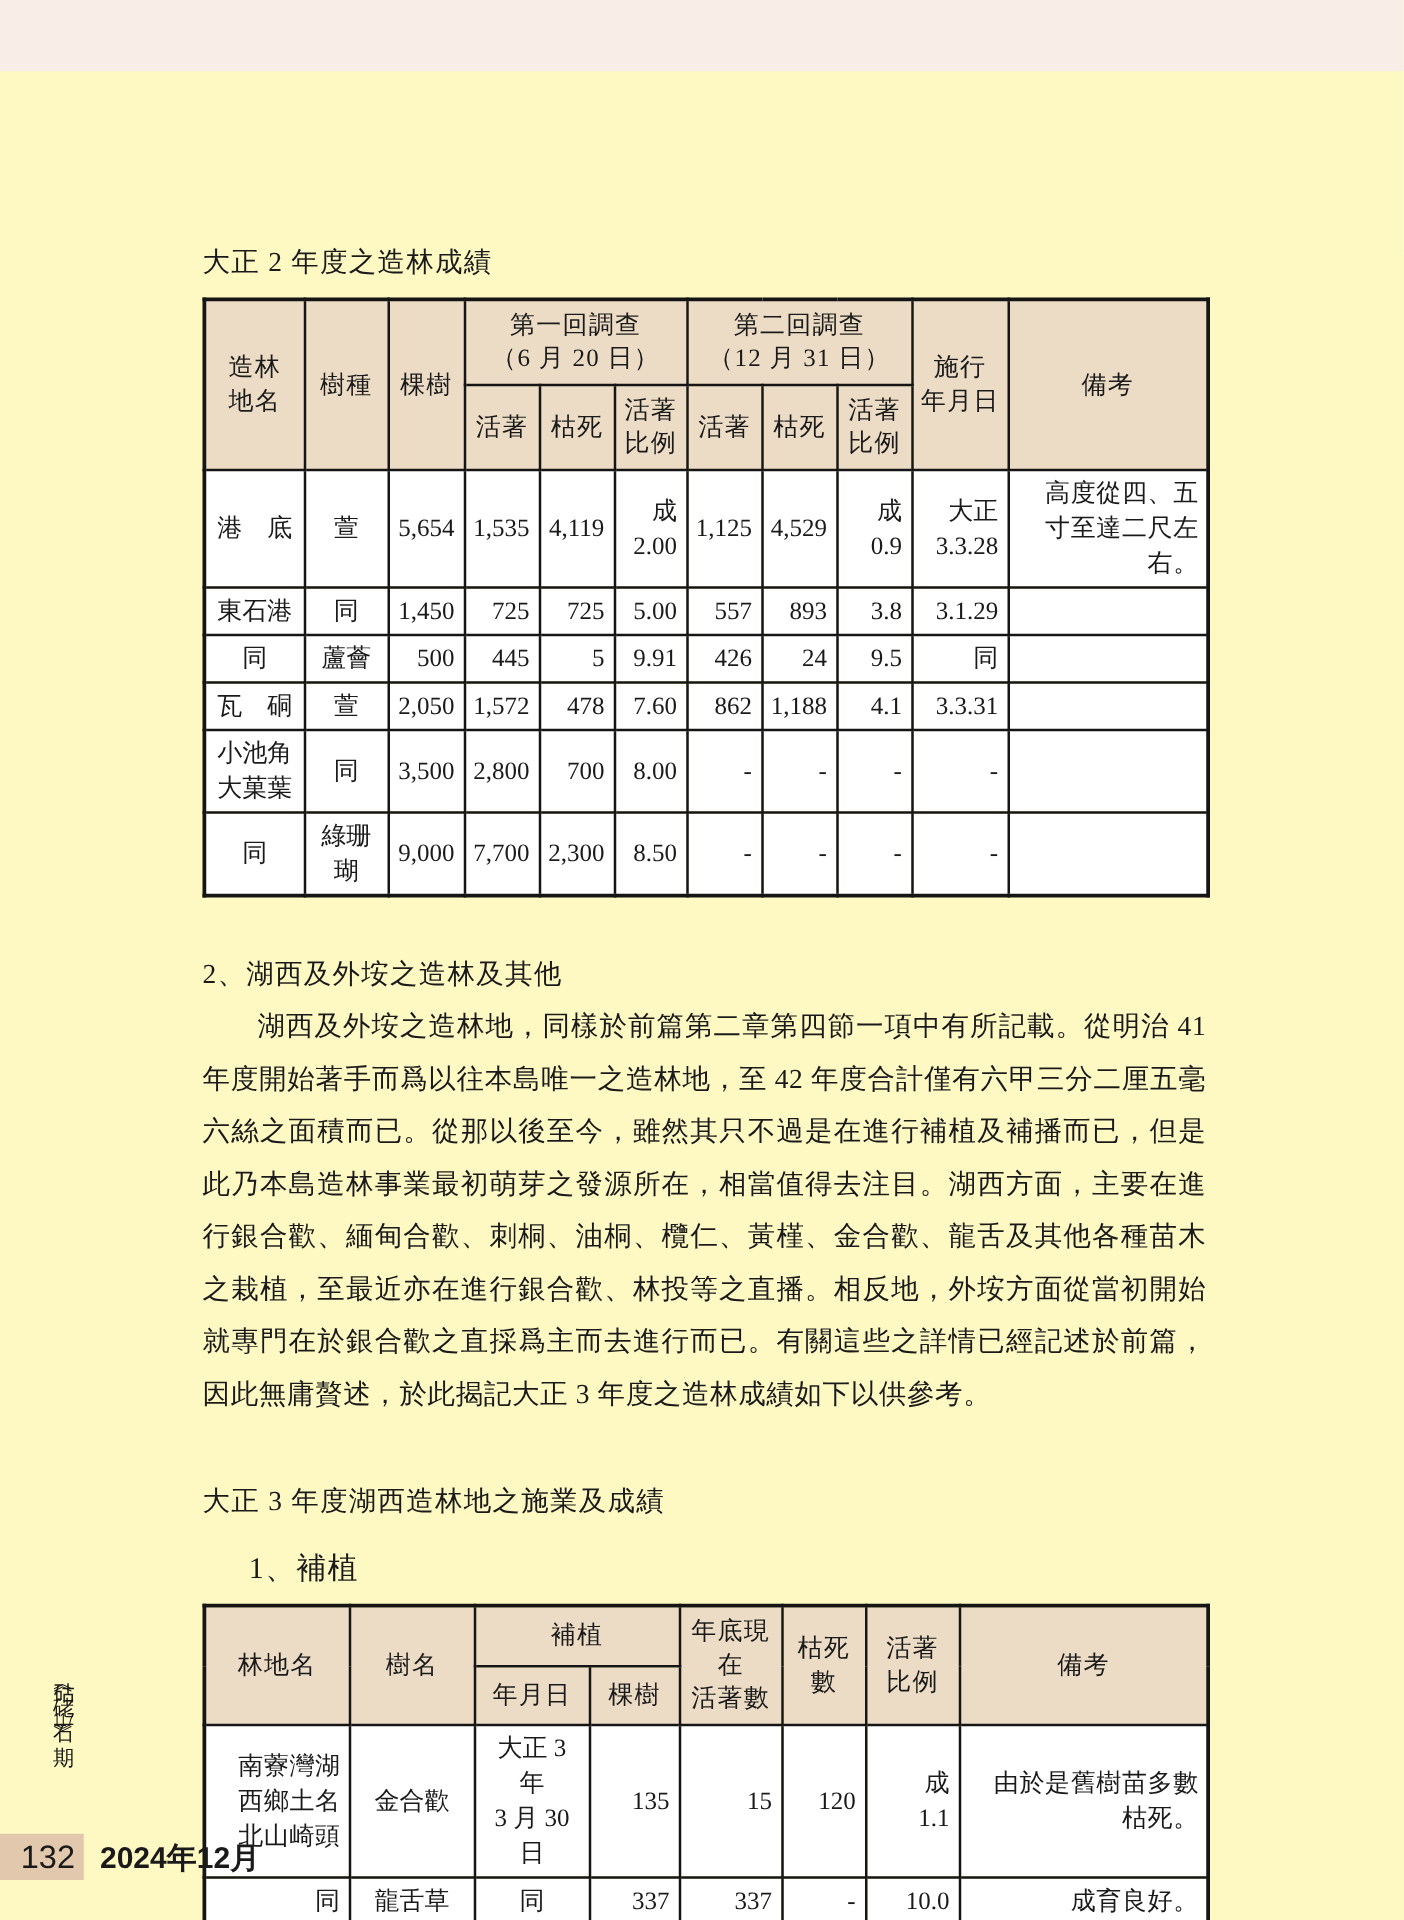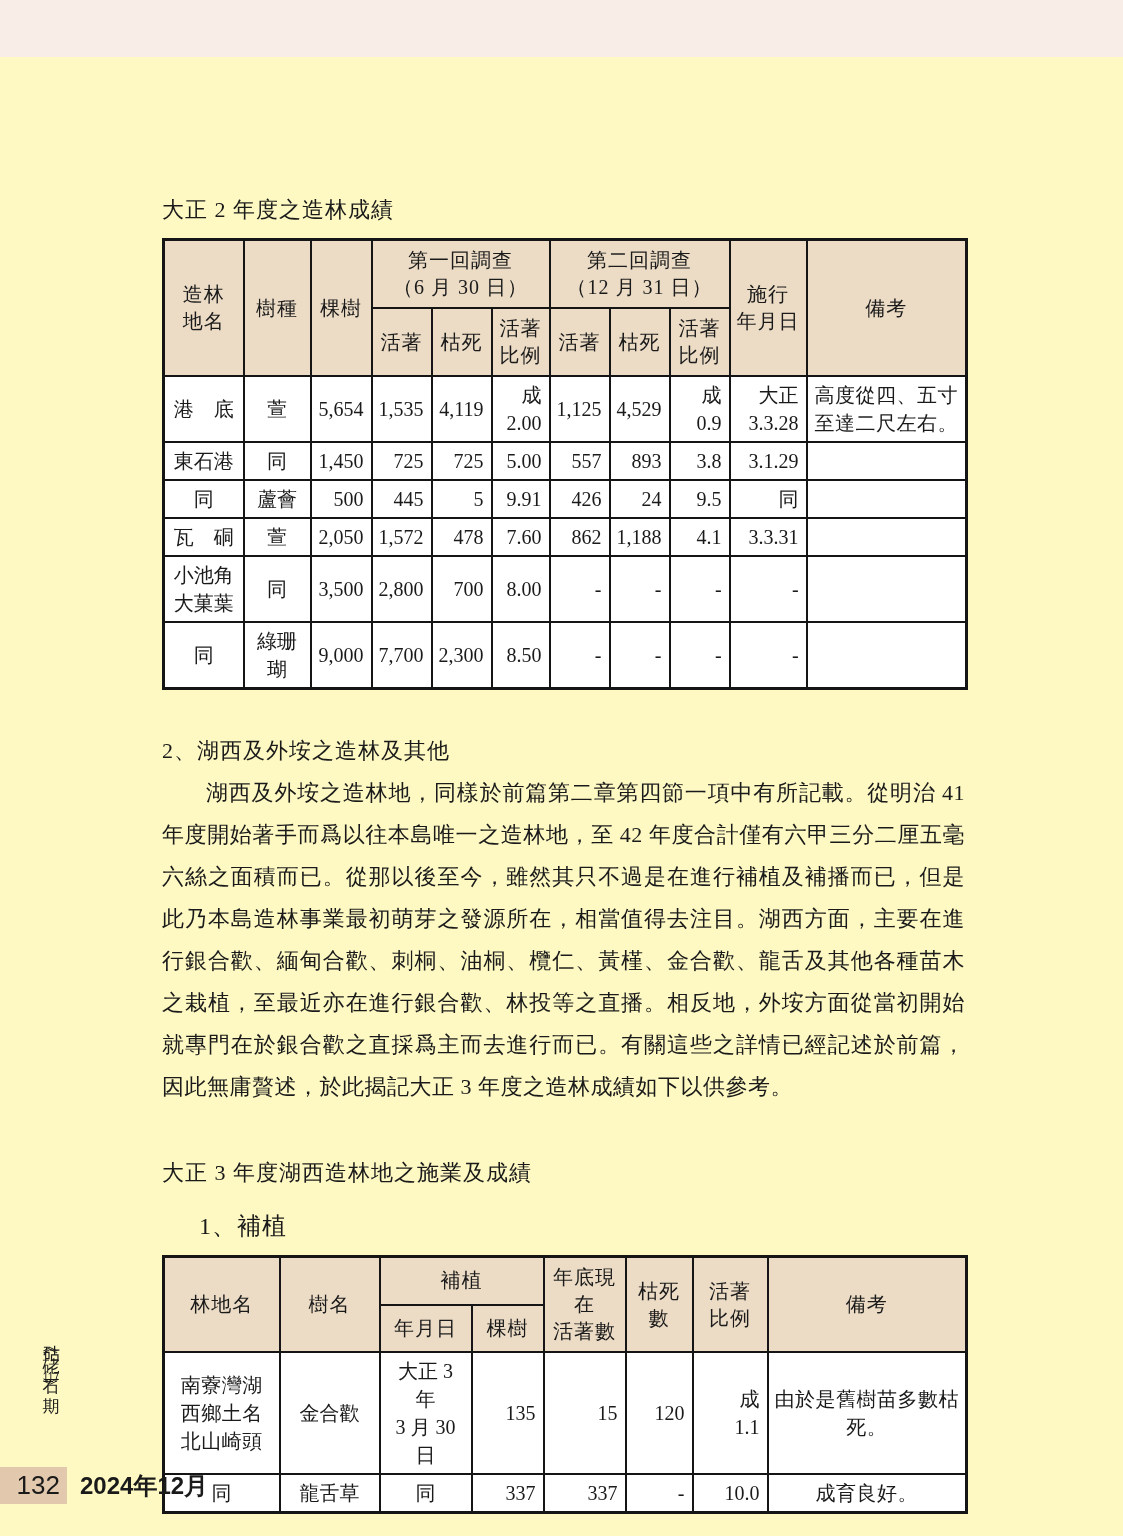--- a/index.html
+++ b/index.html
@@ -56,21 +56,21 @@
     letter-spacing:1px;
   }
   td{
     font-size:20px;
     padding:4px 6px;
     line-height:1.4;
     background:#ffffff;
   }
   td.al-c{text-align:center;}
   td.al-r{text-align:right;padding-right:7px;}
-  td.al-l{text-align:center;padding-left:6px;letter-spacing:0.5px;}
+  td.al-l{text-align:right;padding-left:20px;letter-spacing:0.5px;}
   .section-heading{
     font-size:22px;font-weight:normal;margin-top:46px;letter-spacing:1px;
   }
   .body-paragraph{
     margin-top:6px;
     font-size:22px;
     line-height:42px;
     text-align:justify;
     text-indent:2em;
     letter-spacing:0.5px;
@@ -133,21 +133,21 @@
         <col style="width:77px">
           <col style="width:160px">
       </colgroup>
       <thead>
         <tr>
           <th rowspan="2">造林
 地名</th>
           <th rowspan="2">樹種</th>
           <th rowspan="2">棵樹</th>
           <th colspan="3">第一回調查
-（6 月 30 日）</th>
+（6 月 20 日）</th>
           <th colspan="3">第二回調查
 （12 月 31 日）</th>
           <th rowspan="2">施行
 年月日</th>
           <th rowspan="2">備考</th>
         </tr>
         <tr>
           <th>活著</th>
           <th>枯死</th>
           <th>活著

